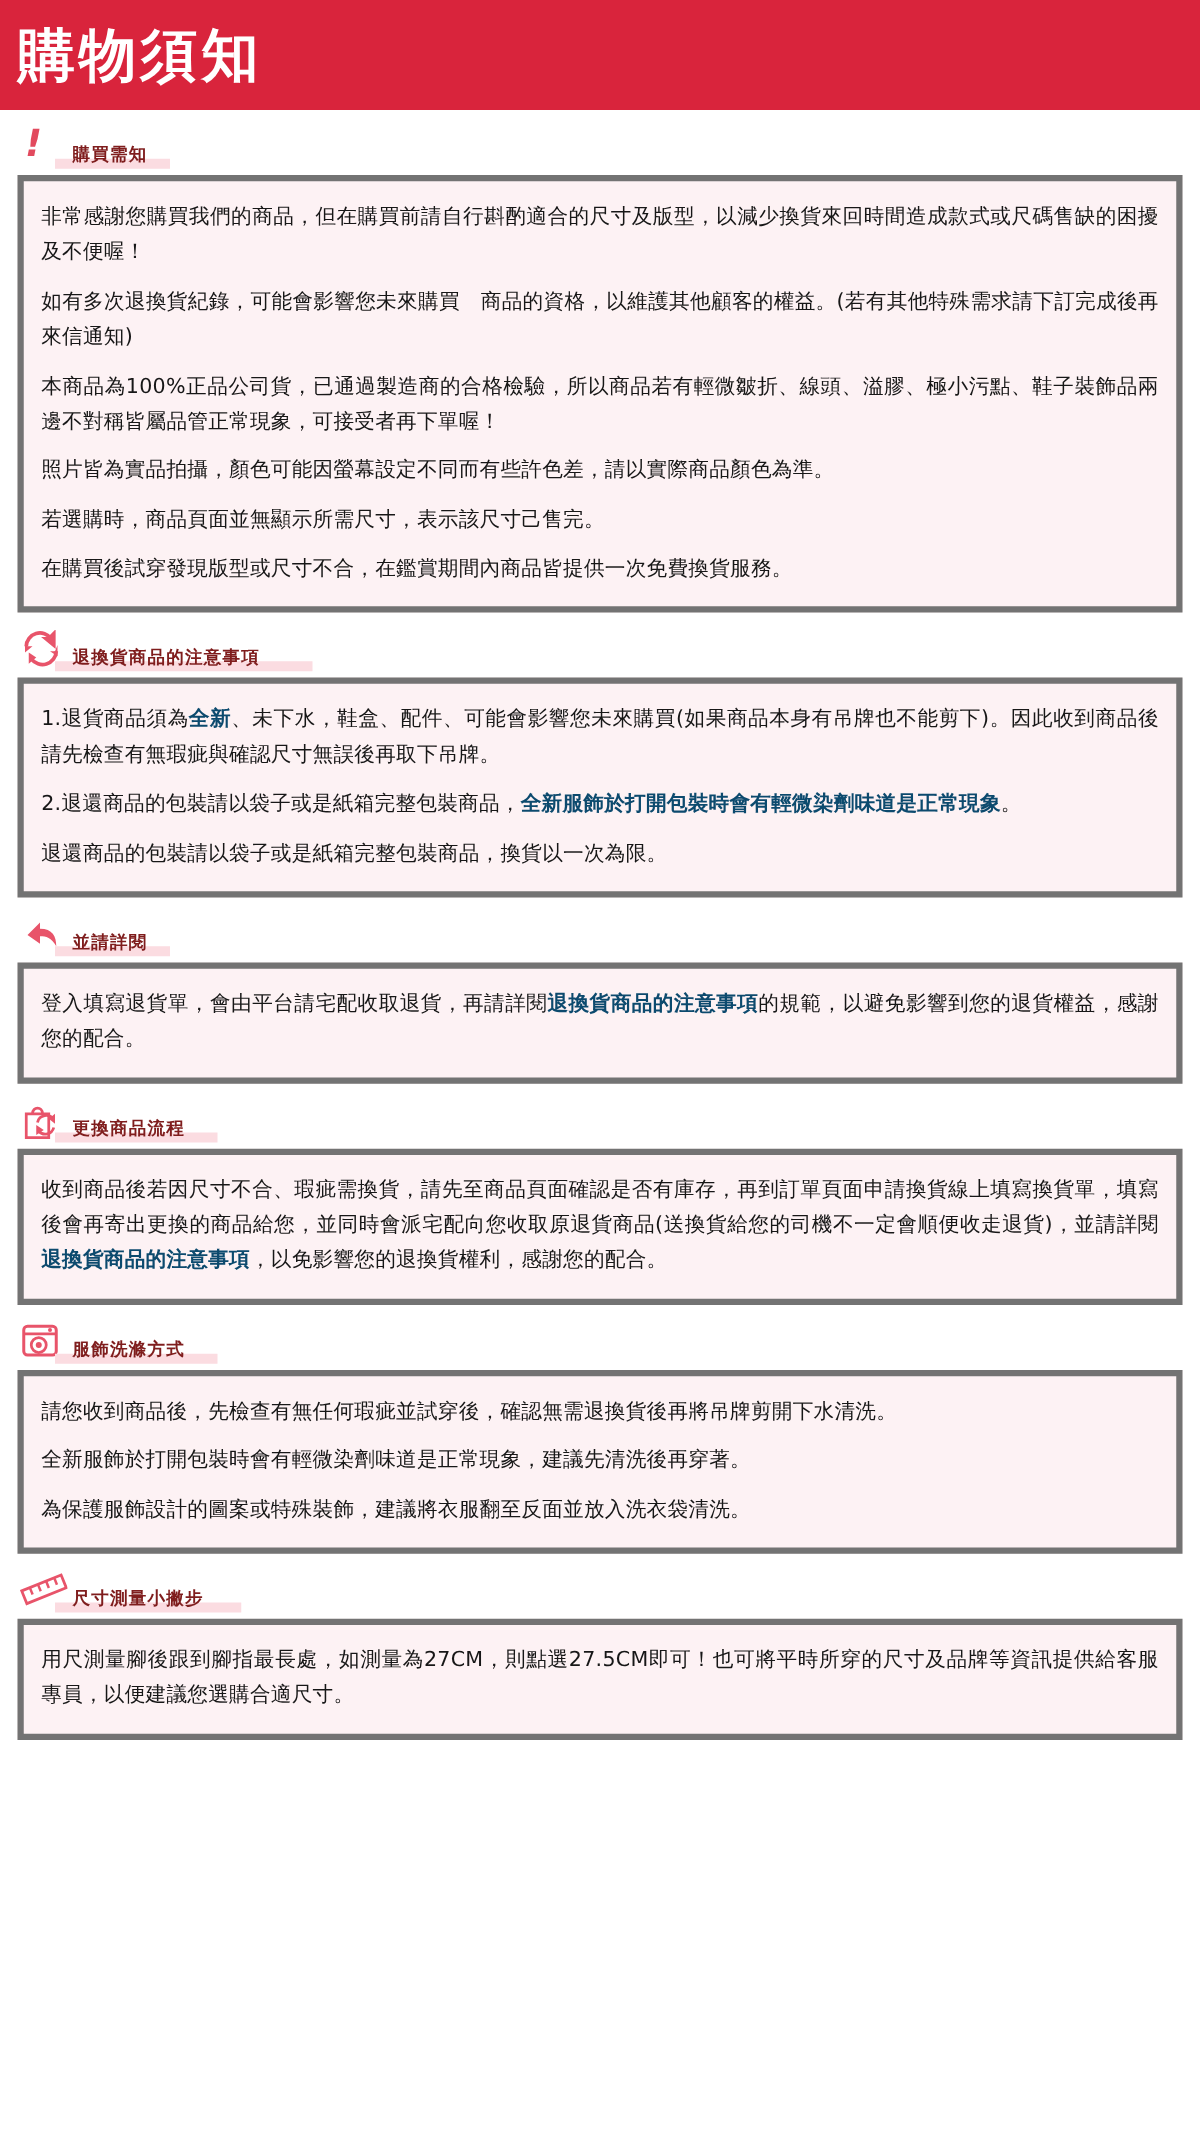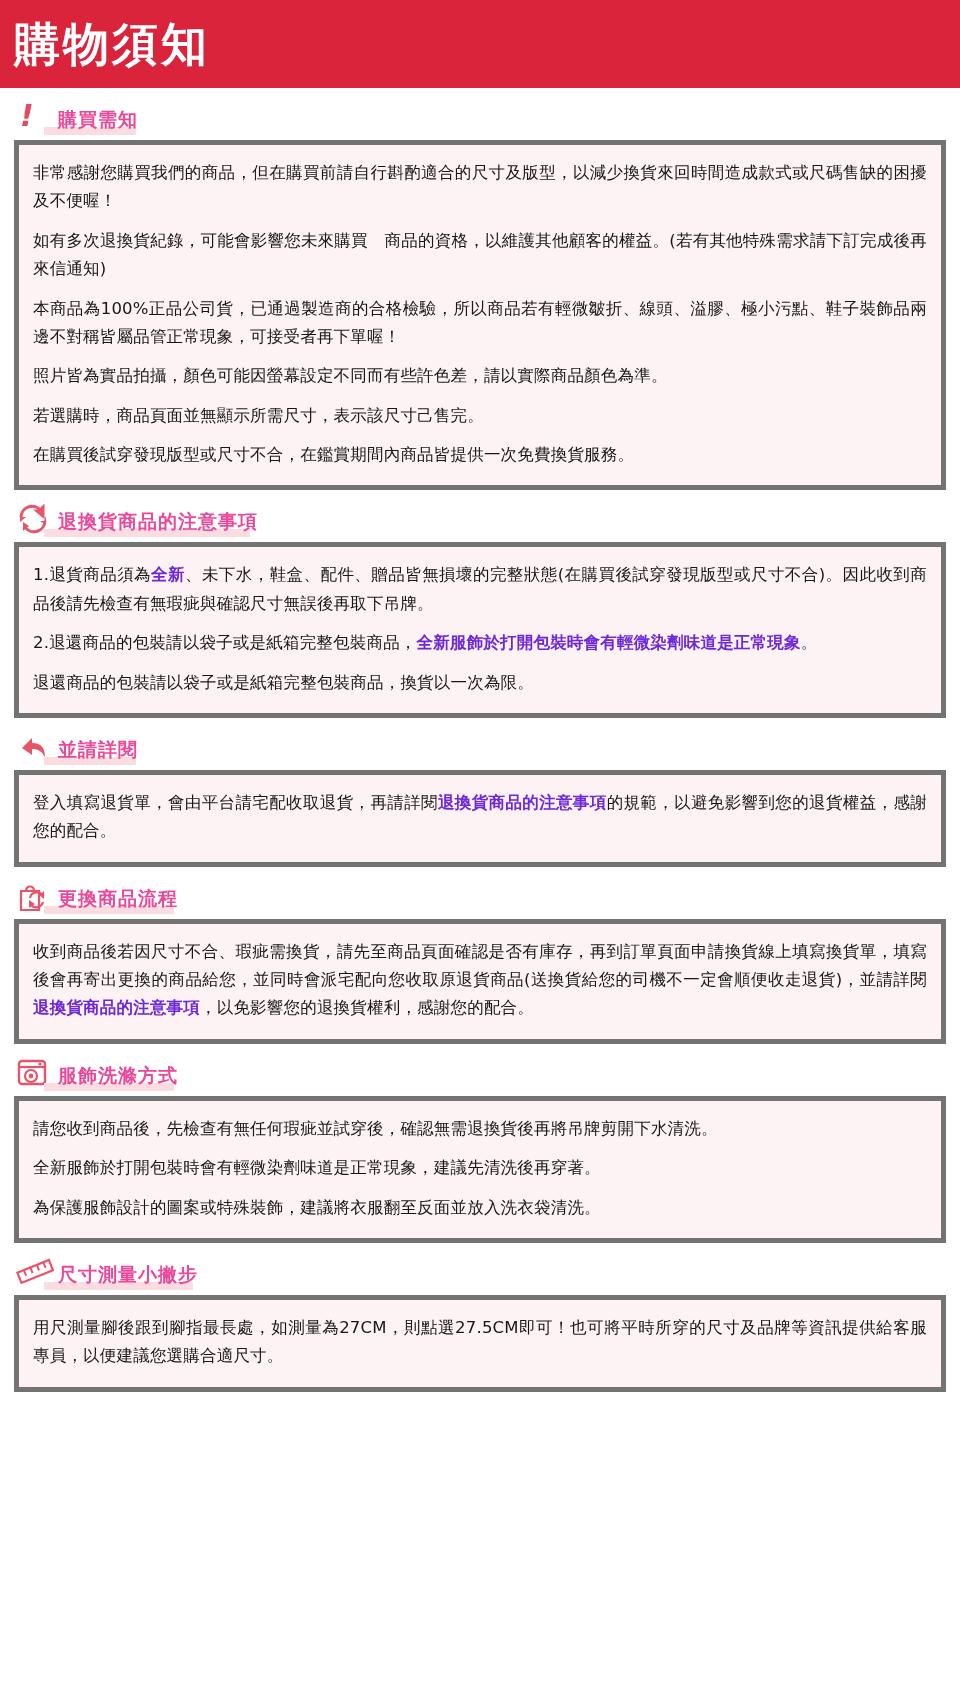--- a/index.html
+++ b/index.html
@@ -47,23 +47,23 @@
     position: relative;
   }
   .sec-head .icon {
     flex: 0 0 auto;
     width: 34px;
     height: 32px;
     position: relative;
     display: inline-block;
   }
   .sec-head .sec-title {
-    font-size: 19px;
+    font-size: 14px;
     font-weight: bold;
-    color: #ec4899;
+    color: #7f1d1d;
     letter-spacing: 1px;
     padding-bottom: 1px;
     position: relative;
     z-index: 1;
   }
   .sec-title-underline {
     position: absolute;
     left: 30px;
     right: auto;
     bottom: 5px;
@@ -80,21 +80,21 @@
     font-size: 16.5px;
     line-height: 1.72;
     color: #171717;
     letter-spacing: 0.2px;
   }
   .box p {
     margin: 0 0 11px 0;
     text-align: justify;
   }
   .box p:last-child { margin-bottom: 0; }
-  .hl { color: #6d28d9; font-weight: bold; }
+  .hl { color: #0c4a6e; font-weight: bold; }
 
   
   .ic-exclaim {
     width: 34px; height: 32px;
   }
   .ic-exclaim:before {
     content: "!";
     position: absolute;
     left: 4px; top: -4px;
     color: #e24a5e;
@@ -137,21 +137,21 @@
               <path d="M4 9 L4 18 L10 13 L6 13" fill="#e8546a"></path>
               <path d="M29 17 A11 11 0 0 1 9 23" fill="none" stroke="#e8546a" stroke-width="3"></path>
               <path d="M30 12 L30 21 L24 17 L28 17 Z" fill="#e8546a"></path>
               <path d="M7 27 L13 22 L7 18 Z" fill="#e8546a"></path>
             </svg>
           </span>
           <span class="sec-title-underline" style="width: 206px;"></span>
           <span class="sec-title">退換貨商品的注意事項</span>
         </div>
         <div class="box">
-          <p><span>1.退貨商品須為</span><span class="hl">全新</span><span>、未下水，鞋盒、配件、贈品皆無損壞的完整狀態(在購買後試穿發現版型或尺寸不合)。因此收到商品後請先檢查有無瑕疵與確認尺寸無誤後再取下吊牌。</span></p>
+          <p><span>1.退貨商品須為</span><span class="hl">全新</span><span>、未下水，鞋盒、配件、可能會影響您未來購買(如果商品本身有吊牌也不能剪下)。因此收到商品後請先檢查有無瑕疵與確認尺寸無誤後再取下吊牌。</span></p>
           <p><span>2.退還商品的包裝請以袋子或是紙箱完整包裝商品，</span><span class="hl">全新服飾於打開包裝時會有輕微染劑味道是正常現象</span><span>。</span></p>
           <p><span>退還商品的包裝請以袋子或是紙箱完整包裝商品，換貨以一次為限。</span></p>
         </div>
       </div>
       <div class="section">
         <div class="sec-head">
           <span class="icon">
             <svg class="svg-icon" width="34" height="30" viewBox="0 0 34 30">
               <path d="M6 16 L16 6 L16 11 C26 11 29 17 29 25 C25 18 21 17 16 17 L16 23 Z" fill="#e8546a"></path>
             </svg>

